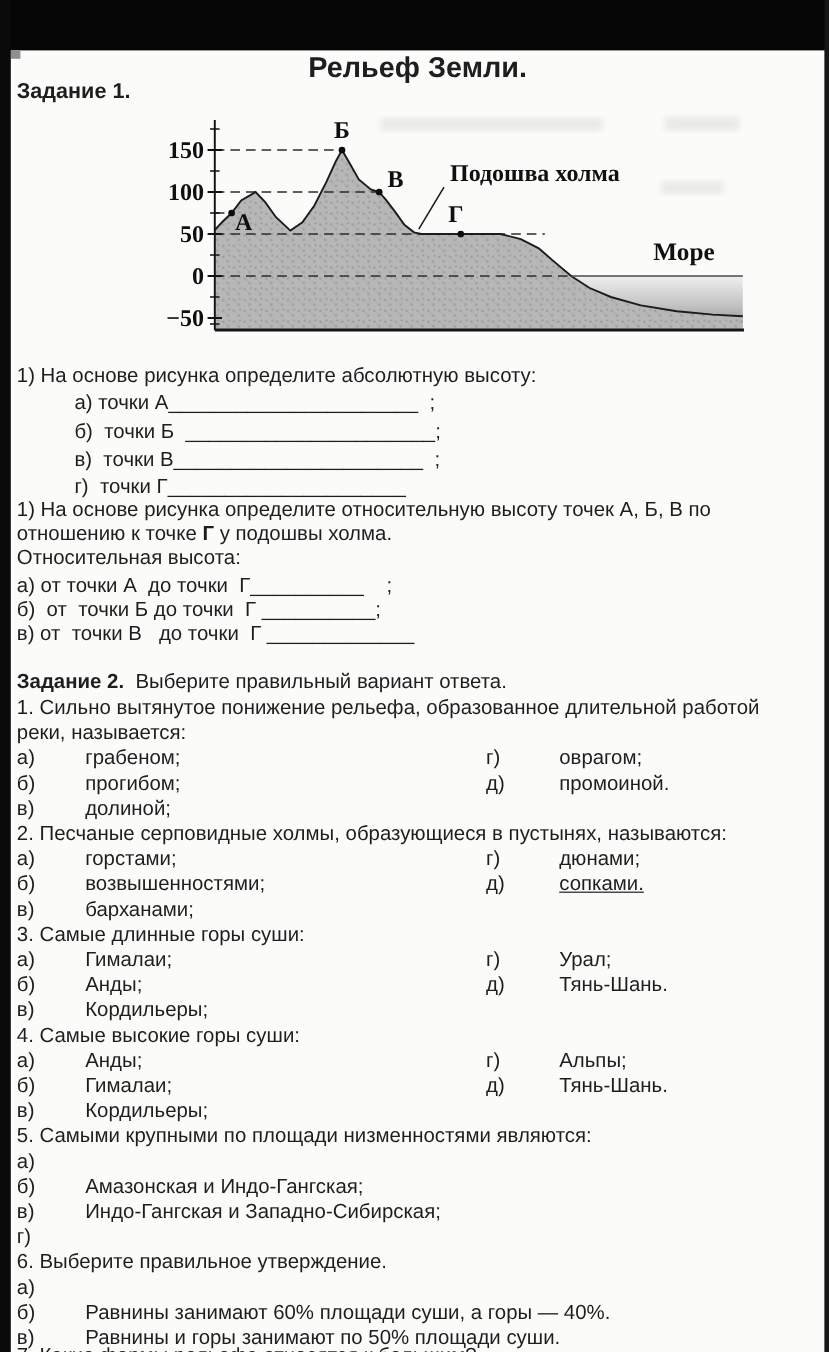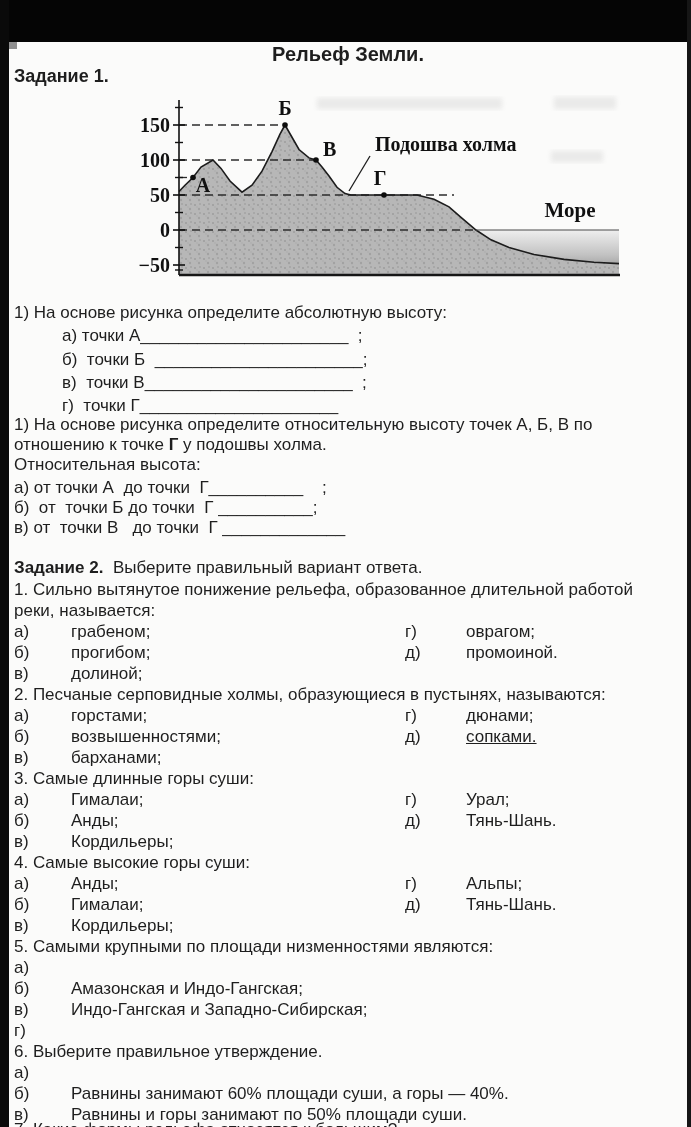--- a/index.html
+++ b/index.html
@@ -9,21 +9,21 @@
     font-family:"Liberation Sans", sans-serif;
   }
   .top-bar{position:absolute;left:0;top:0;width:691px;height:42px;background:#050505}
   .left-strip{position:absolute;left:0;top:0;width:9px;height:1127px;background:#0a0a0a}
   .right-strip{position:absolute;right:0;top:0;width:4px;height:1127px;background:#161616}
   .page{
     position:absolute;left:9px;top:42px;width:678px;height:1085px;
     background:#fbfbfa;overflow:hidden;color:#1e1e1e;
   }
   .corner-chip{position:absolute;left:0;top:0;width:8px;height:7px;background:#8f8f8f}
-  .page-title{position:absolute;top:1px;left:0;width:100%;text-align:center;font-size:20px;font-weight:700}
+  .page-title{position:absolute;top:1px;left:0;width:100%;text-align:center;font-size:24px;font-weight:700}
   .task1-heading{position:absolute;top:24px;left:5px;font-size:18px;font-weight:700}
   #fig{position:absolute;left:130px;top:52px}
   .line{position:absolute;font-size:17px;line-height:20px;white-space:pre}
   .line .bold{font-weight:700}
   .row{position:absolute;left:5px;width:668px;height:20px;font-size:17px;line-height:20px;white-space:pre}
   .row span{position:absolute;top:0}
   .cutoff-line{position:absolute;left:5px;top:1078px;font-size:17px;line-height:20px;white-space:pre}
   svg text{font-family:"Liberation Serif","DejaVu Serif",serif;fill:#101010}
 </style>
 </head>

